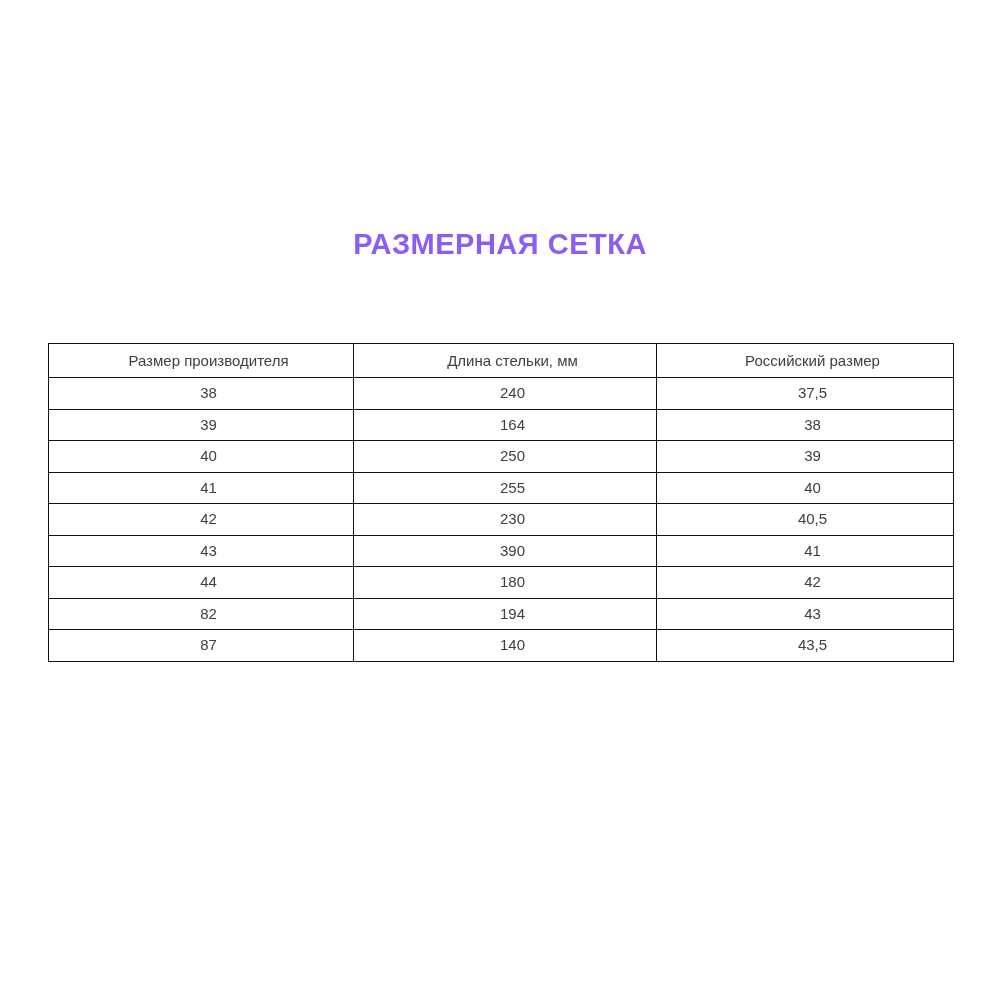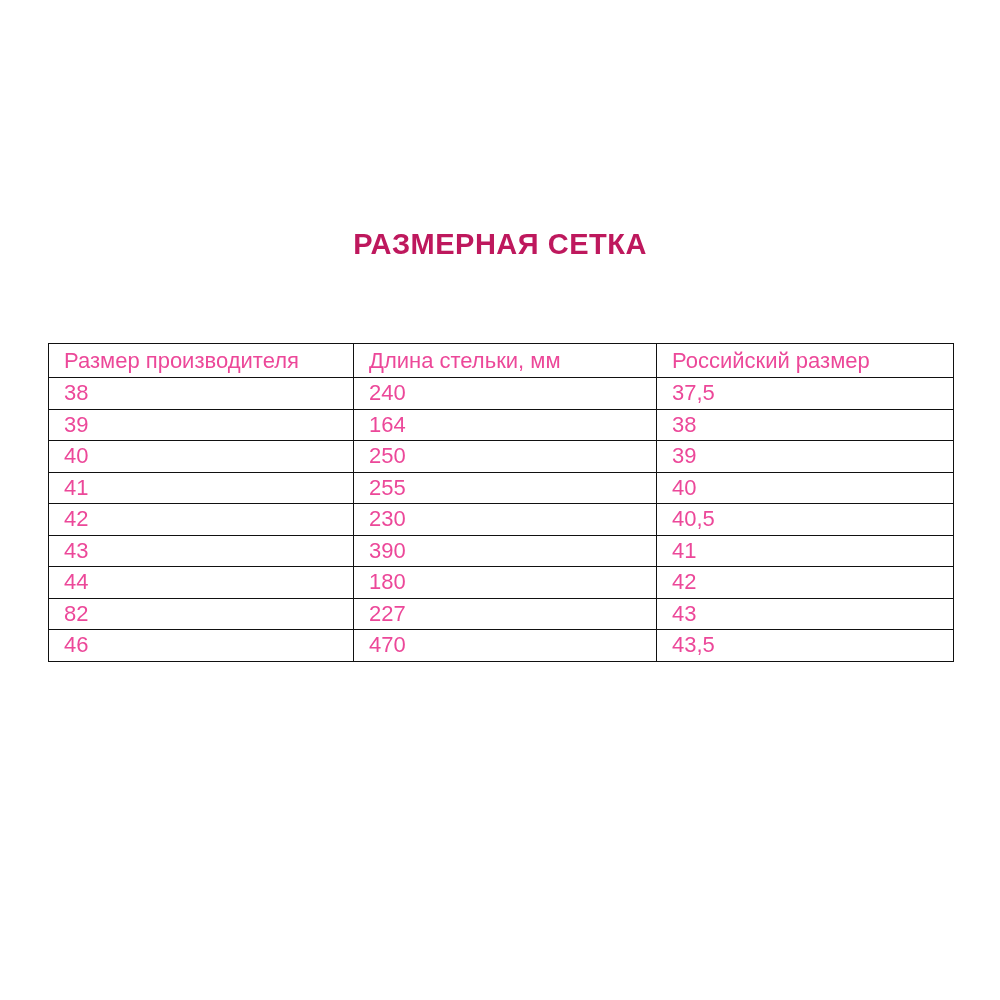--- a/index.html
+++ b/index.html
@@ -23,43 +23,43 @@
   }
   .title {
     position: absolute;
     top: 228px;
     left: 0;
     width: 1000px;
     text-align: center;
     font-size: 29px;
     font-weight: bold;
     letter-spacing: 0.5px;
-    color: #be185d;
+    color: #8b5cf6;
   }
   .table-wrap {
     position: absolute;
     top: 343px;
     left: 48px;
     width: 905px;
   }
   table.size-table {
     border-collapse: collapse;
     width: 905px;
     table-layout: fixed;
   }
   table.size-table th,
   table.size-table td {
     border: 1px solid #111111;
-    text-align: left;
-    font-size: 22px;
+    text-align: center;
+    font-size: 15px;
     font-weight: normal;
     padding: 0 0 0 15px;
     height: 30.5px;
     line-height: 30.5px;
-    color: #ec4899;
+    color: #404040;
     background: #ffffff;
     overflow: hidden;
     white-space: nowrap;
   }
   table.size-table th {
     height: 33px;
     line-height: 33px;
   }
   table.size-table col.c1 { width: 305px; }
   table.size-table col.c2 { width: 303px; }
@@ -117,25 +117,25 @@
           <td>390</td>
           <td>41</td>
         </tr>
         <tr>
           <td>44</td>
           <td>180</td>
           <td>42</td>
         </tr>
         <tr>
           <td>82</td>
-          <td>227</td>
+          <td>194</td>
           <td>43</td>
         </tr>
         <tr>
-          <td>46</td>
-          <td>470</td>
+          <td>87</td>
+          <td>140</td>
           <td>43,5</td>
         </tr>
       </tbody>
     </table>
   </div>
 
 </div>
 
 </body></html>

